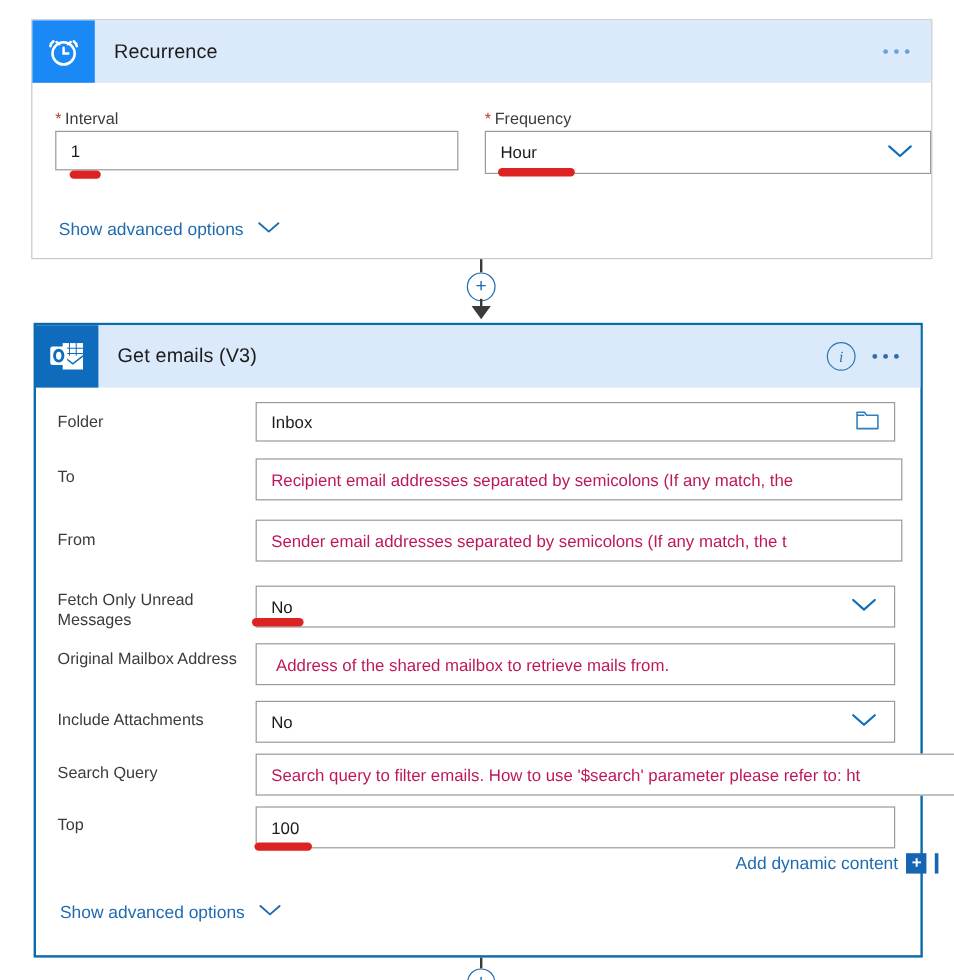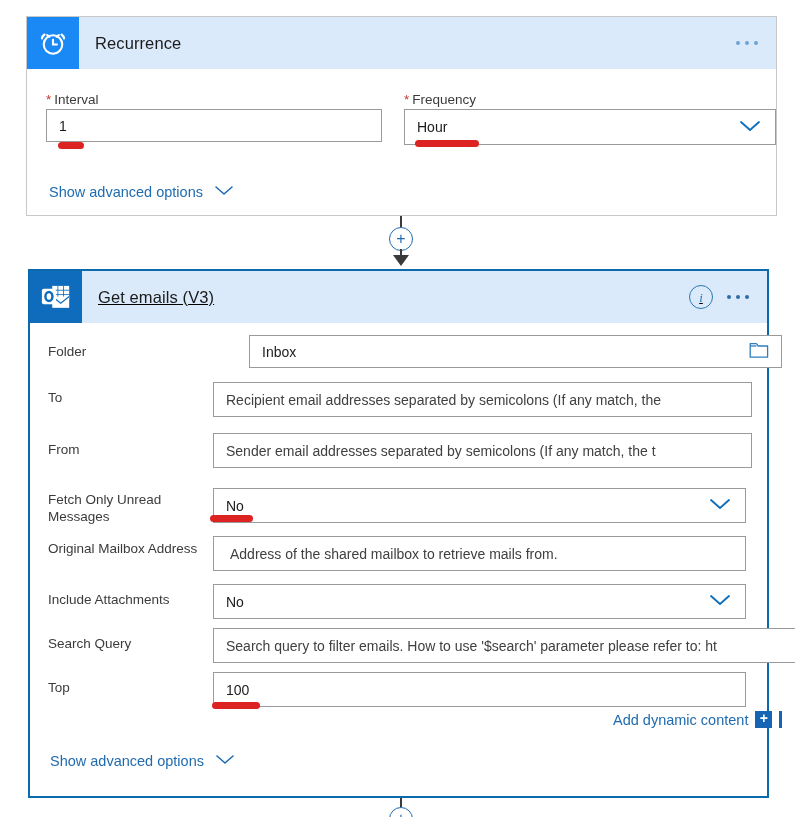--- a/index.html
+++ b/index.html
@@ -20,21 +20,20 @@
   .card {
     position: absolute;
     background: #ffffff;
     box-sizing: border-box;
   }
   .card.plain {
     border: 1px solid #c8c8c8;
   }
   .card.selected {
     border: 2px solid #0b6aac;
-    text-decoration: underline;
   }
 
   .card-header {
     display: flex;
     align-items: center;
     background: #dbeafb;
     height: 52px;
     position: relative;
   }
   .card-icon {
@@ -110,21 +109,21 @@
     box-sizing: border-box;
     display: flex;
     align-items: center;
     padding: 0 12px;
     font-size: 14px;
     color: #1b1b1b;
     overflow: hidden;
     white-space: nowrap;
   }
   .inputbox .val { color: #1b1b1b; }
-  .inputbox .ph  { color: #404040; }
+  .inputbox .ph  { color: #be185d; }
 
   .chev {
     margin-left: auto;
     flex: 0 0 auto;
     color: #0a6ebd;
   }
 
   .folder-icon { margin-left: auto; flex: 0 0 auto; }
 
   .link {
@@ -304,21 +303,21 @@
           <i></i>
             <i></i>
             <i></i>
         </div>
       </div>
     </div>
 
     <div class="card-body">
 
       <div class="field-label" style="position:absolute; left:18px; top:72px;">Folder</div>
-      <div class="inputbox" style="position:absolute; left:183px; top:64px; width:533px; height:33px;margin-left:36px;">
+      <div class="inputbox" style="position:absolute; left:183px; top:64px; width:533px; height:33px;">
         <span class="val">Inbox</span>
         <span class="folder-icon">
           <svg width="20" height="17" viewBox="0 0 20 17" fill="none" stroke="#2e7ebd" stroke-width="1.3">
             <path d="M1.2 15.2 V1.6 H7.4 L9.2 4.0 H18.6 V15.2 Z" stroke-linejoin="round"></path>
             <path d="M1.2 4.0 H7.4"></path>
           </svg>
         </span>
       </div>
 
       <div class="field-label" style="position:absolute; left:18px; top:118px;">To</div>

